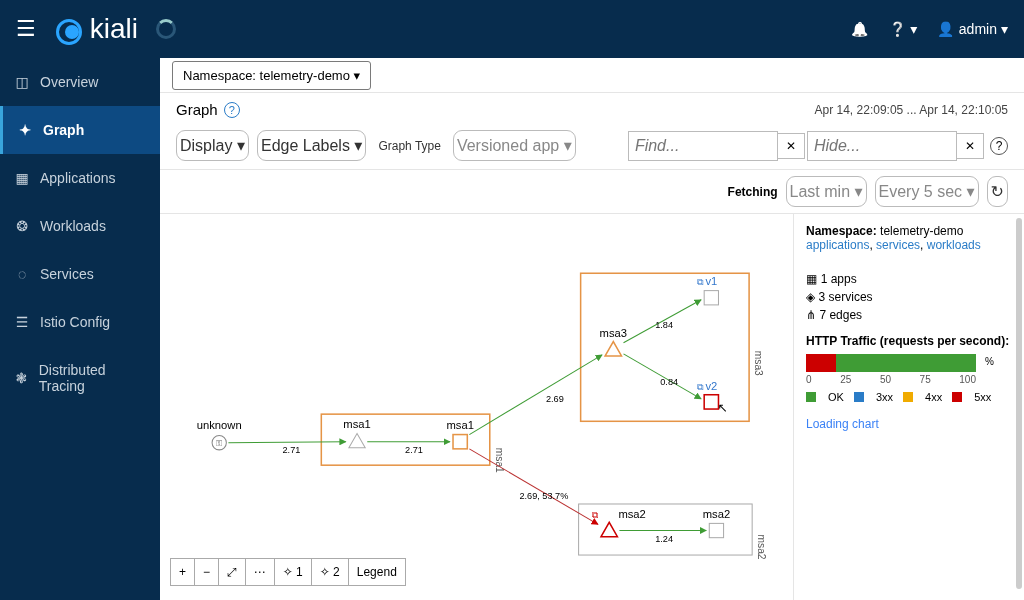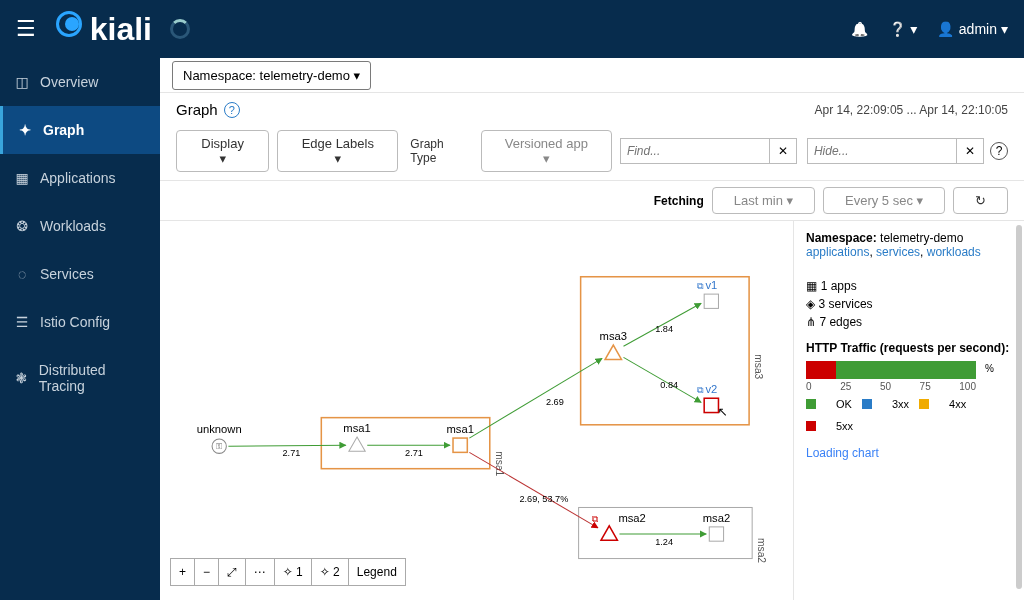--- a/index.html
+++ b/index.html
@@ -1,19 +1,19 @@
 <!DOCTYPE html>
 <html><head>
 <meta charset="utf-8">
 <style>
 *{box-sizing:border-box;margin:0;padding:0;font-family:Arial,Helvetica,sans-serif}
 html,body{width:1024px;height:600px;overflow:hidden;background:#fff}
 .topbar{height:58px;background:#072c4d;color:#fff;display:flex;align-items:center;padding:0 16px}
 .menu-icon{font-size:22px;cursor:pointer}
-.logo{display:flex;align-items:flex-start;margin-left:20px;font-size:32px;font-weight:700}
+.logo{display:flex;align-items:flex-end;margin-left:20px;font-size:28px;font-weight:400}
 .logo-swirl{width:26px;height:26px;border:3px solid #2aa5ff;border-radius:50%;margin-right:8px;position:relative}
 .logo-swirl::after{content:"";position:absolute;left:6px;top:3px;width:14px;height:14px;background:#2aa5ff;border-radius:50%}
 .spinner{width:20px;height:20px;border:3px solid #2a5778;border-top-color:#9cc;border-radius:50%;margin-left:18px}
 .top-right{margin-left:auto;display:flex;align-items:center;gap:20px;font-size:14px}
 .top-right span{cursor:pointer}
 .bell-icon::before{content:"🔔";filter:grayscale(1) brightness(2)}
 .help-top{display:inline-flex;align-items:center}
 .user{display:inline-flex;align-items:center;gap:4px}
 
 .body{display:flex;height:542px}
@@ -22,24 +22,24 @@
 .nav-item.active{background:#0d4a82;color:#fff;font-weight:bold;border-left:3px solid #39a5dc}
 .nav-icon{width:16px;display:inline-block;text-align:center;font-size:14px}
 
 .main{flex:1;display:flex;flex-direction:column;overflow:hidden}
 .ns-row{padding:8px 12px;border-bottom:1px solid #e5e5e5}
 .ns-select{border:1px solid #7a7a7a;border-radius:3px;padding:6px 10px;font-size:13px;background:#fff;cursor:pointer}
 .title-row{display:flex;align-items:center;padding:8px 16px;font-size:15px}
 .title-row .help{color:#2a7cc7;margin-left:6px;border:1px solid #2a7cc7;border-radius:50%;width:16px;height:16px;display:inline-flex;align-items:center;justify-content:center;font-size:11px}
 .time-range{margin-left:auto;font-size:12px;color:#444}
 .toolbar-row{display:flex;align-items:center;padding:4px 16px 8px;gap:8px;border-bottom:1px solid #e5e5e5;font-size:12px}
-.tb-btn{border:1px solid #bbb;background:#fff;padding:5px 21px;border-radius:4px;cursor:pointer;font-size:13px;color:#333}
+.tb-btn{border:1px solid #bbb;background:#fff;padding:5px 3px;border-radius:9px;cursor:pointer;font-size:16px;color:#333}
 .tb-label{padding:5px 4px;color:#333}
 .find-wrap{display:flex;align-items:center;margin-left:auto}
-.find-input{border:1px solid #bbb;padding:5px 6px;width:150px;font-size:12px;font-style:italic;color:#404040}
+.find-input{border:1px solid #bbb;padding:5px 6px;width:150px;font-size:16px;font-style:italic;color:#404040}
 .clear-x{border:1px solid #bbb;border-left:none;padding:5px 8px;cursor:pointer;background:#fff}
 .help-circle{border:1px solid #555;border-radius:50%;width:18px;height:18px;display:inline-flex;align-items:center;justify-content:center;font-size:12px;margin-left:6px;cursor:pointer}
 .fetch-row{display:flex;align-items:center;justify-content:flex-end;padding:6px 16px;gap:8px;font-size:12px;border-bottom:1px solid #e5e5e5}
 .fetch-row .lbl{font-weight:bold}
 
 .content-row{flex:1;display:flex;overflow:hidden}
 .canvas-wrap{flex:1;position:relative;border-right:1px solid #e5e5e5}
 svg.canvas{width:100%;height:100%}
 .zoom-toolbar{position:absolute;left:10px;bottom:14px;display:flex;border:1px solid #aaa;background:#fff}
 .zoom-toolbar button{border:none;border-right:1px solid #aaa;background:#fff;padding:6px 8px;font-size:12px;cursor:pointer}
@@ -52,21 +52,21 @@
 .stat-list li{padding:2px 0}
 .traffic-table{width:100%;border-collapse:collapse;margin:4px 0 8px}
 .traffic-table th{background:#eee;text-align:left;padding:4px;font-weight:normal;font-size:11px}
 .traffic-table td{padding:4px;font-size:11px}
 .bar-chart{margin-top:6px}
 .bar-track{height:18px;background:#3f9c35;position:relative;width:170px}
 .bar-err{position:absolute;left:0;top:0;height:100%;background:#c00}
 .bar-pct{position:absolute;right:-18px;top:2px;font-size:10px}
 .bar-axis{display:flex;justify-content:space-between;width:170px;font-size:10px;color:#555;margin-top:2px}
 .legend{display:flex;gap:10px;font-size:11px;margin-top:6px;flex-wrap:wrap}
-.legend span{display:inline-flex;align-items:center;gap:20px}
+.legend span{display:inline-flex;align-items:center;gap:12px}
 .sq{width:10px;height:10px;display:inline-block}
 .scrollbar-fake{position:absolute;right:2px;top:4px;width:6px;height:96%;background:#ccc;border-radius:3px}
 </style>
 </head>
 <body>
 
 <div class="topbar">
   <span class="menu-icon">☰</span>
   <span class="logo">
     <span class="logo-swirl"></span>
@@ -125,21 +125,21 @@
       <span class="time-range">Apr 14, 22:09:05 ... Apr 14, 22:10:05</span>
     </div>
     <div class="toolbar-row">
       <button class="tb-btn"><span>Display</span> ▾</button>
       <button class="tb-btn"><span>Edge Labels</span> ▾</button>
       <span class="tb-label">Graph Type</span>
       <button class="tb-btn" style="color:#888"><span>Versioned app</span> ▾</button>
       <div class="find-wrap">
         <input class="find-input" placeholder="Find..." style="">
         <span class="clear-x">✕</span>
-        <input class="find-input" style="margin-left: 10px;" placeholder="Hide...">
+        <input class="find-input" style="margin-left: 2px;" placeholder="Hide...">
         <span class="clear-x">✕</span>
         <span class="help-circle">?</span>
       </div>
     </div>
     <div class="fetch-row">
       <span class="lbl">Fetching</span>
       <button class="tb-btn" style="color:#888"><span>Last min</span> ▾</button>
       <button class="tb-btn" style="color:#888"><span>Every 5 sec</span> ▾</button>
       <button class="tb-btn">↻</button>
     </div>

